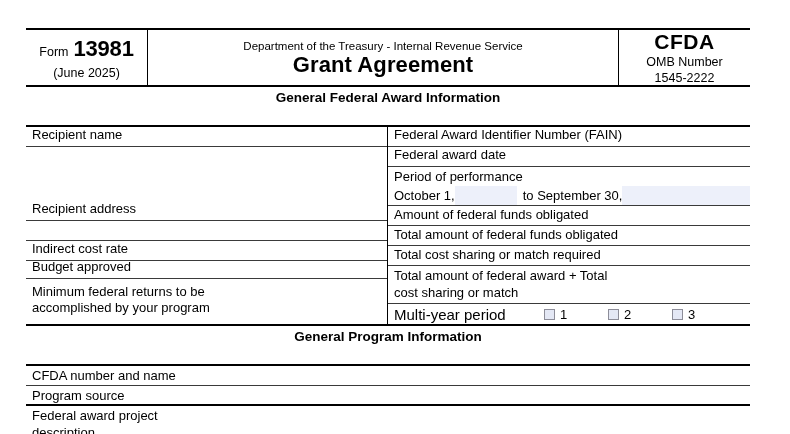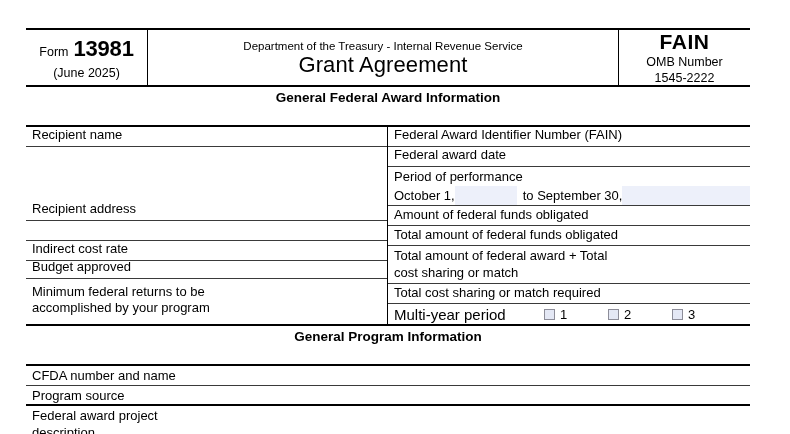--- a/index.html
+++ b/index.html
@@ -67,21 +67,21 @@
     align-items: center;
     justify-content: center;
     padding-top: 3px;
   }
   .hdr-agency {
     font-size: 11.5px;
     line-height: 1.1;
   }
   .hdr-title {
     font-size: 22px;
-    font-weight: normal;
+    font-weight: bold;
     letter-spacing: 0.1px;
   }
   .hdr-right {
     width: 131px;
     box-sizing: border-box;
     display: flex;
     flex-direction: column;
     align-items: center;
     justify-content: center;
     padding-top: 2px;
@@ -263,21 +263,21 @@
       </div>
       <div class="hdr-date">(June 2025)</div>
     </div>
 
     <div class="hdr-center">
       <div class="hdr-agency">Department of the Treasury - Internal Revenue Service</div>
       <div class="hdr-title">Grant Agreement</div>
     </div>
 
     <div class="hdr-right">
-      <div class="hdr-vita">FAIN</div>
+      <div class="hdr-vita">CFDA</div>
       <div class="hdr-omb">OMB Number</div>
       <div class="hdr-ombnum">1545-2222</div>
     </div>
 
   </div>
 
   <div class="section-banner">General Federal Award Information</div>
 
   <div class="award-grid">
 
@@ -342,30 +342,30 @@
       <div class="row row-h20">
         <div class="lbl">Amount of federal funds obligated</div>
         <div class="fld"></div>
       </div>
 
       <div class="row row-h20">
         <div class="lbl">Total amount of federal funds obligated</div>
         <div class="fld"></div>
       </div>
 
+      <div class="row row-h20">
+        <div class="lbl">Total cost sharing or match required</div>
+        <div class="fld"></div>
+      </div>
+
       <div class="row row-h38" style="height:38px;">
         <div class="lbl two-line">
           <div>Total amount of federal award + Total</div>
           <div>cost sharing or match</div>
         </div>
-        <div class="fld"></div>
-      </div>
-
-      <div class="row row-h20">
-        <div class="lbl">Total cost sharing or match required</div>
         <div class="fld"></div>
       </div>
 
       <div class="row last" style="display:block;">
         <div class="myp-row">
           <div class="myp-label">Multi-year period</div>
           <div class="myp-boxes">
             <label class="cbwrap">
               <span class="cbox"></span>
               <span class="cbnum">1</span>

